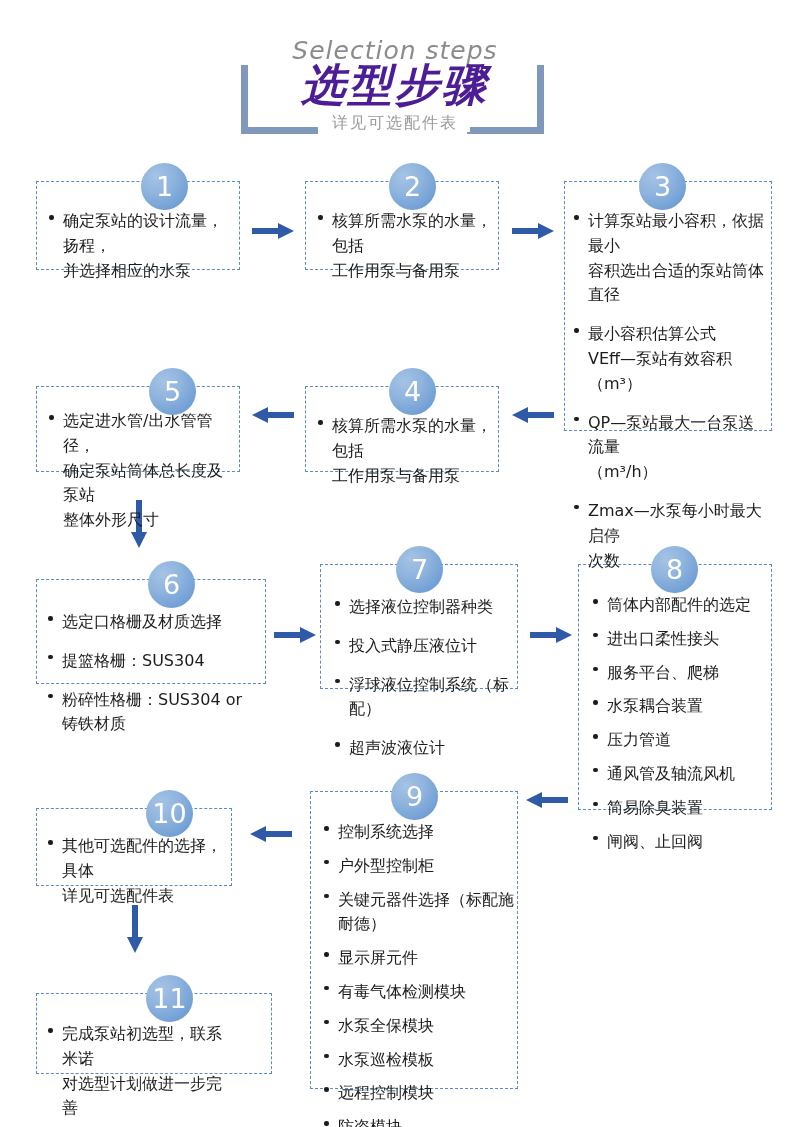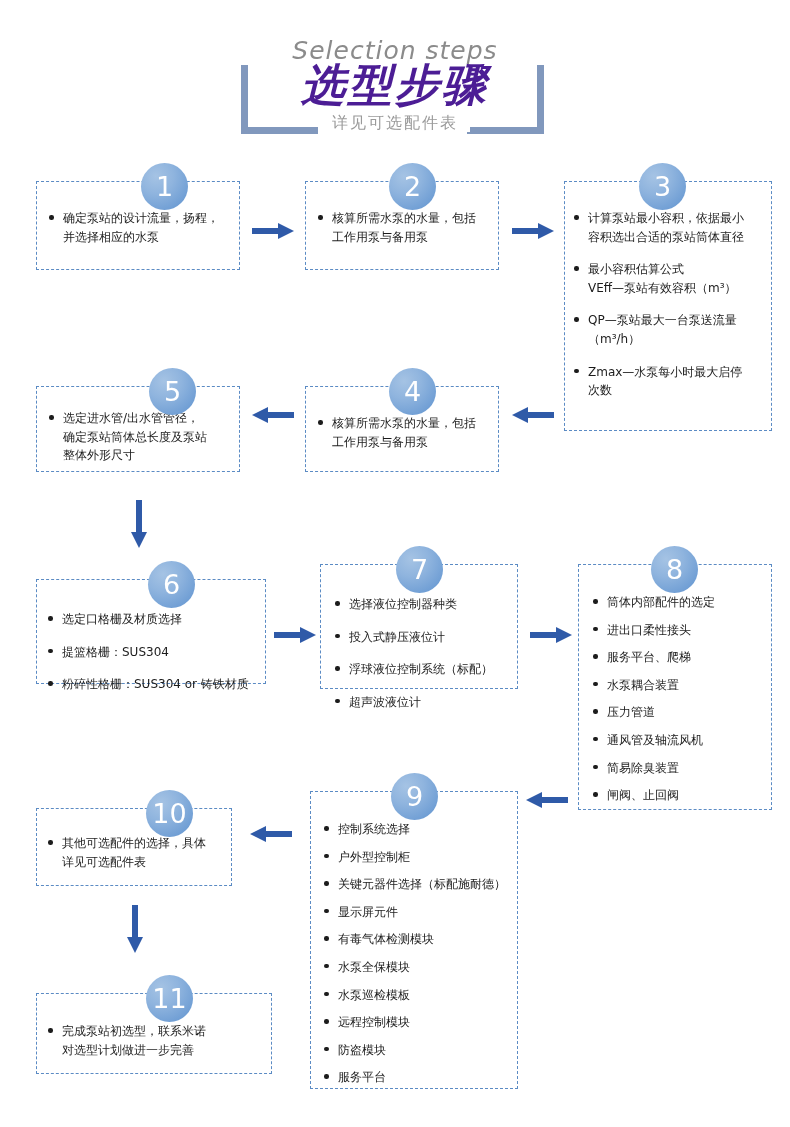--- a/index.html
+++ b/index.html
@@ -50,21 +50,21 @@
     display:flex;align-items:center;justify-content:center;
     line-height:1;z-index:3;
     font-family:"DejaVu Sans","Liberation Sans",sans-serif;
   }
   ul.items{
     position:absolute;margin:0;list-style:none;
     padding:0;z-index:2;
   }
   ul.items li{
     position:relative;padding-left:15px;
-    font-size:12px;line-height:1.55;color:#1c1c1c;
+    font-size:16px;line-height:1.55;color:#1c1c1c;
     margin-bottom:9px;white-space:pre-line;
   }
   ul.items li:before{
     content:"";position:absolute;left:1px;top:6px;
     width:4.5px;height:4.5px;border-radius:50%;background:#1c1c1c;
   }
   ul.items.loose li{margin-bottom:14px;}
 
   
   .arrow{position:absolute;z-index:1;}

